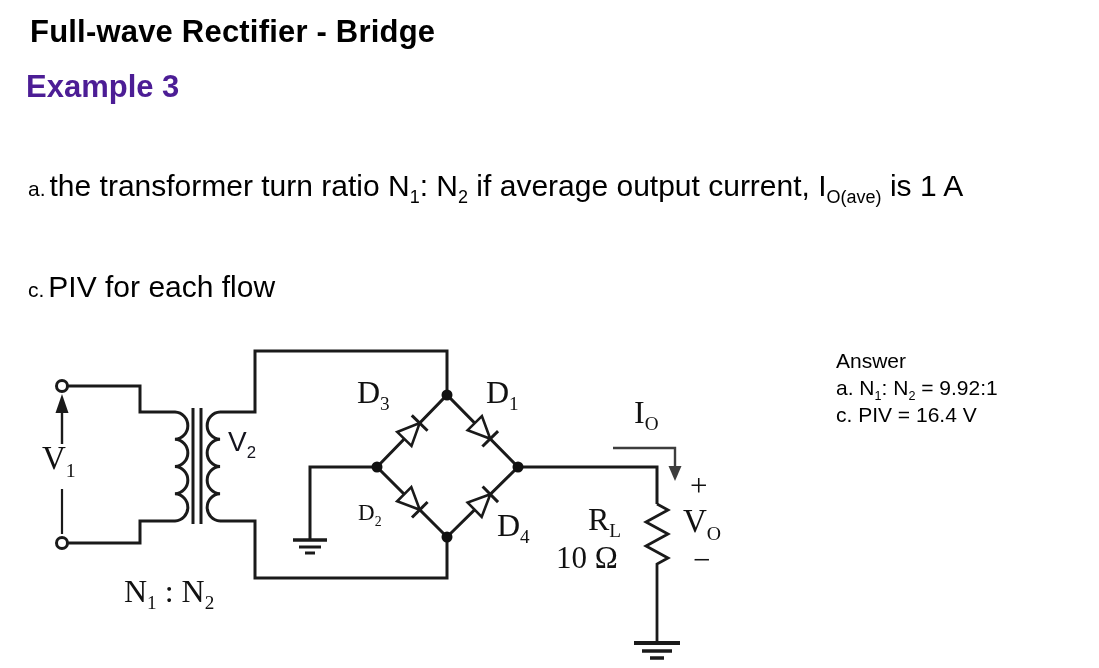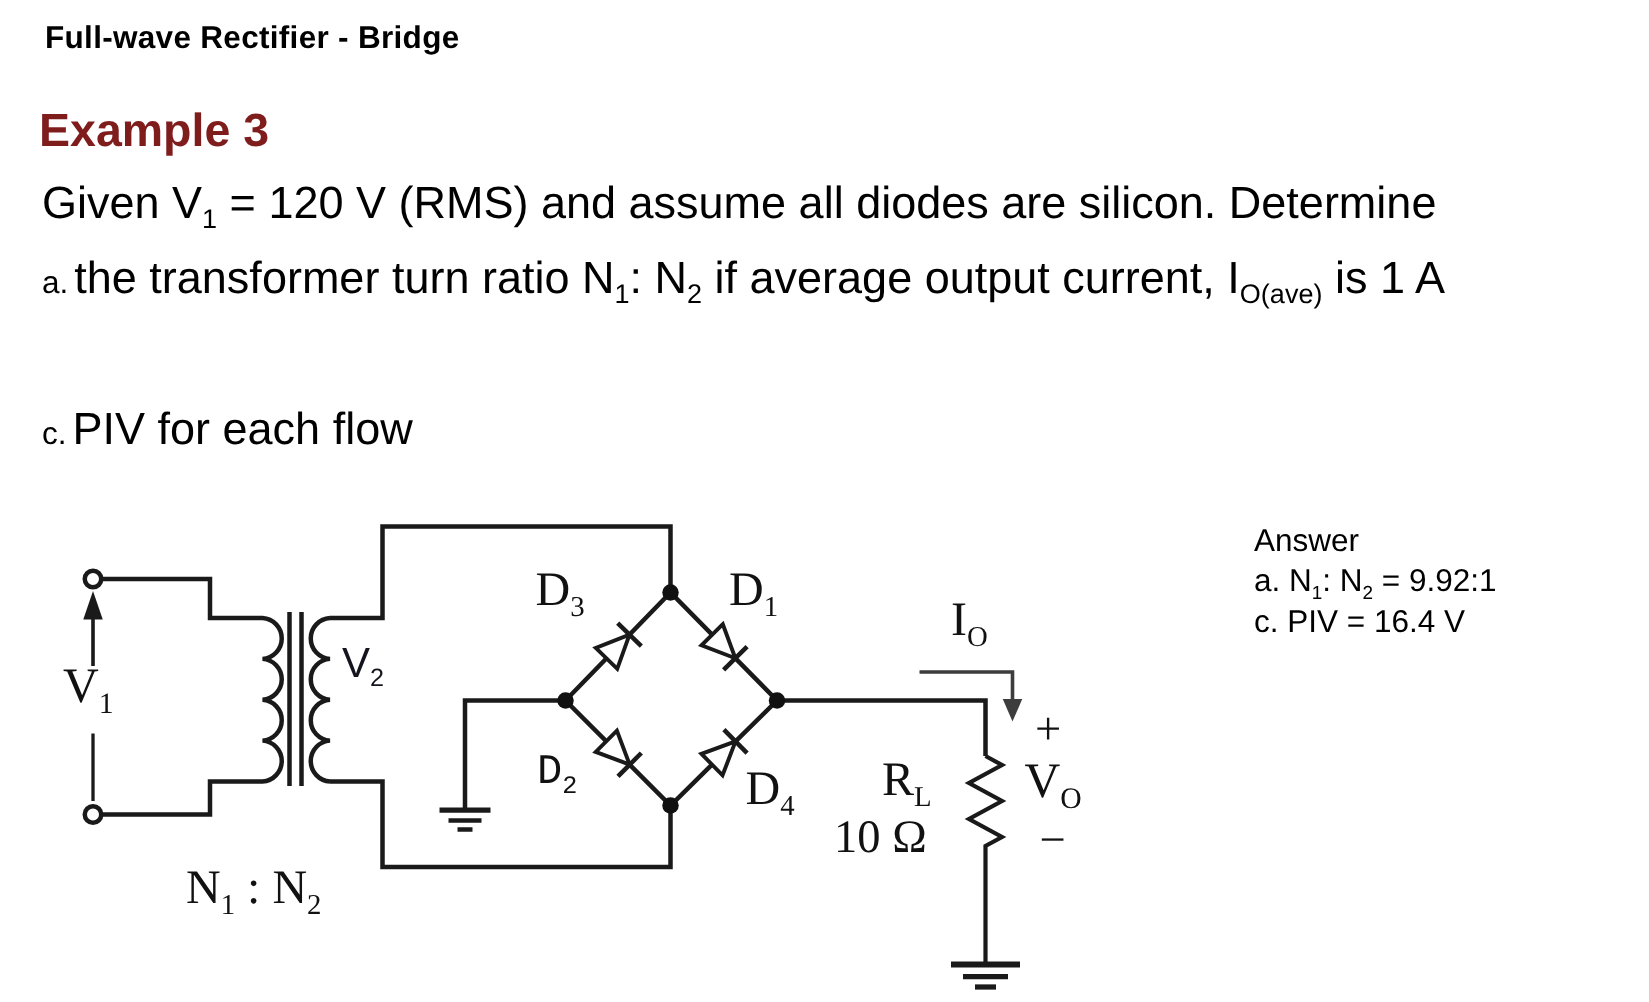--- a/index.html
+++ b/index.html
@@ -1,55 +1,54 @@
 <!DOCTYPE html>
 <html><head>
 <meta charset="utf-8">
 <style>
   html,body{margin:0;padding:0;background:#fff;}
   .page{position:relative;width:1099px;height:668px;background:#ffffff;overflow:hidden;
         font-family:"Liberation Sans",sans-serif;color:#000;}
   .abs{position:absolute;white-space:nowrap;}
   sub{font-size:60%;line-height:0;}
   
-  .title{left:30px;top:14px;font-size:21px;font-weight:bold;letter-spacing:.2px;}
+  .title{left:30px;top:14px;font-size:31px;font-weight:bold;letter-spacing:.2px;}
   .example{left:26px;top:69px;font-size:31px;font-weight:bold;}
   .intro{left:28px;top:119px;font-size:30px;}
   .item{font-size:30px;}
   .item .marker{font-size:21px;margin-right:4px;}
   .item-a{left:28px;top:169px;}
   .item-b{left:28px;top:224px;}
   .item-c{left:28px;top:270px;}
   
   .answer{left:836px;top:347px;font-size:21px;line-height:27px;}
   
   .clabel{position:absolute;font-family:"Liberation Serif",serif;color:#111;white-space:nowrap;}
   .lab-v1{left:42px;top:440px;font-size:33px;}
   .lab-turns{left:124px;top:573px;font-size:32px;}
   .lab-v2{left:228px;top:426px;font-size:28px;font-family:"Liberation Sans",sans-serif;color:#14141e;}
   .lab-d3{left:357px;top:374px;font-size:32px;}
   .lab-d1{left:486px;top:374px;font-size:32px;}
-  .lab-d2{left:358px;top:500px;font-size:28px;font-family:Liberation Mono, monospace;}
+  .lab-d2{left:358px;top:500px;font-size:23px;}
   .lab-d4{left:497px;top:507px;font-size:32px;}
   .lab-io{left:634px;top:394px;font-size:32px;}
   .lab-rl{left:588px;top:501px;font-size:32px;}
   .lab-ohm{left:556px;top:540px;font-size:31px;}
   .lab-plus{left:690px;top:468px;font-size:31px;}
   .lab-vo{left:683px;top:503px;font-size:33px;}
   .lab-minus{left:693px;top:542px;font-size:31px;}
   svg.circuit{position:absolute;left:0;top:0;}
 </style>
 </head>
 <body>
 
 <div class="page">
 
   <div class="abs title">Full-wave Rectifier - Bridge</div>
-  <div class="abs example" style="color:#7f1d1d;">Example 3</div>
-  <div class="abs intro">Given V<sub>1</sub> = 120 V (RMS) and assume all diodes are silicon. Determine</div>
+  <div class="abs example" style="color:#4c1d95;">Example 3</div>
 
   <div class="abs item item-a">
     <span class="marker">a.</span><span>the transformer turn ratio N<sub>1</sub>: N<sub>2</sub> if average output current, I<sub>O(ave)</sub> is 1 A</span>
   </div>
   <div class="abs item item-c">
     <span class="marker">c.</span><span>PIV for each flow</span>
   </div>
 
   <svg class="circuit" width="1099" height="668" viewBox="0 0 1099 668">
     <g stroke="#1a1a1a" stroke-width="3" fill="none" stroke-linejoin="miter" stroke-linecap="butt">

